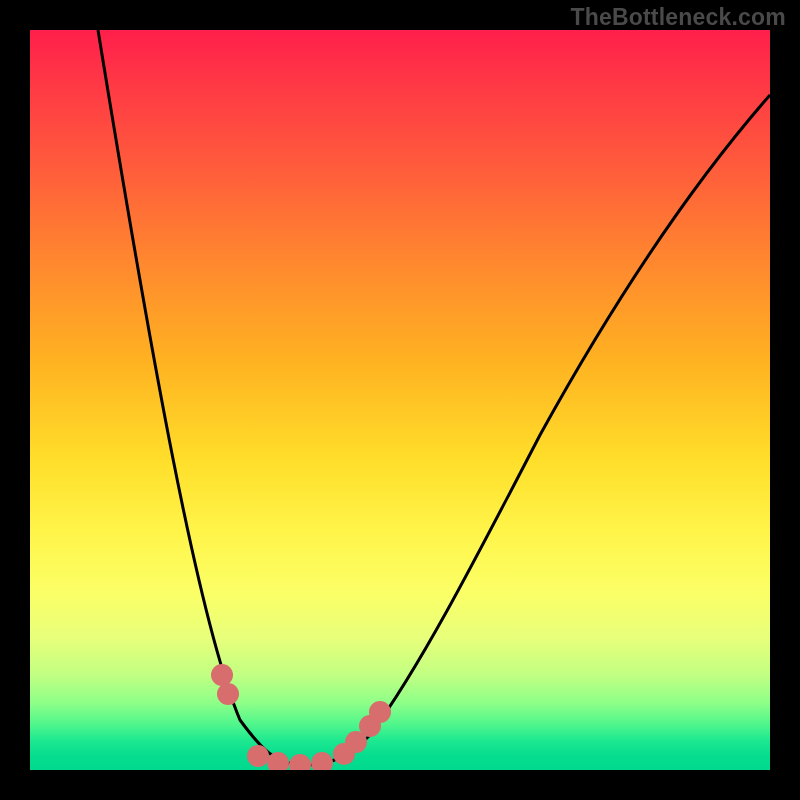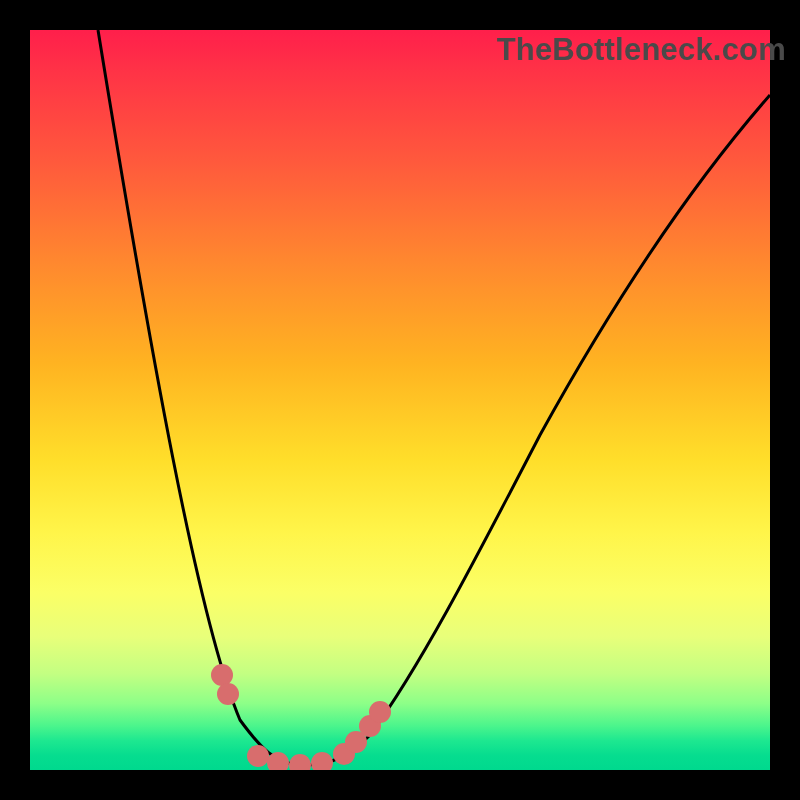--- a/index.html
+++ b/index.html
@@ -15,26 +15,25 @@
     position: relative;
     width: 800px;
     height: 800px;
     background: #000;
   }
   .watermark {
     position: absolute;
     top: 4px;
     right: 14px;
     color: #4a4a4a;
-    font-size: 31px;
+    font-size: 23px;
     font-weight: 600;
     letter-spacing: 0.2px;
     z-index: 5;
     user-select: none;
-    margin-top: 28px;
   }
   .plot-area {
     position: absolute;
     left: 30px;
     top: 30px;
     width: 740px;
     height: 740px;
     overflow: hidden;
   }
   .gradient {

